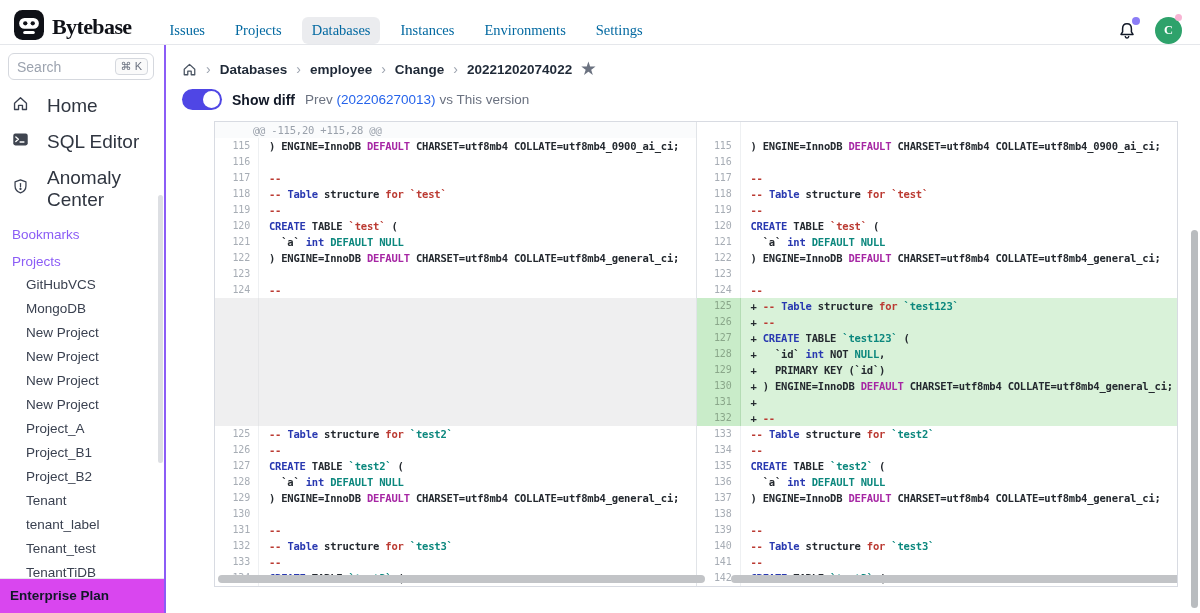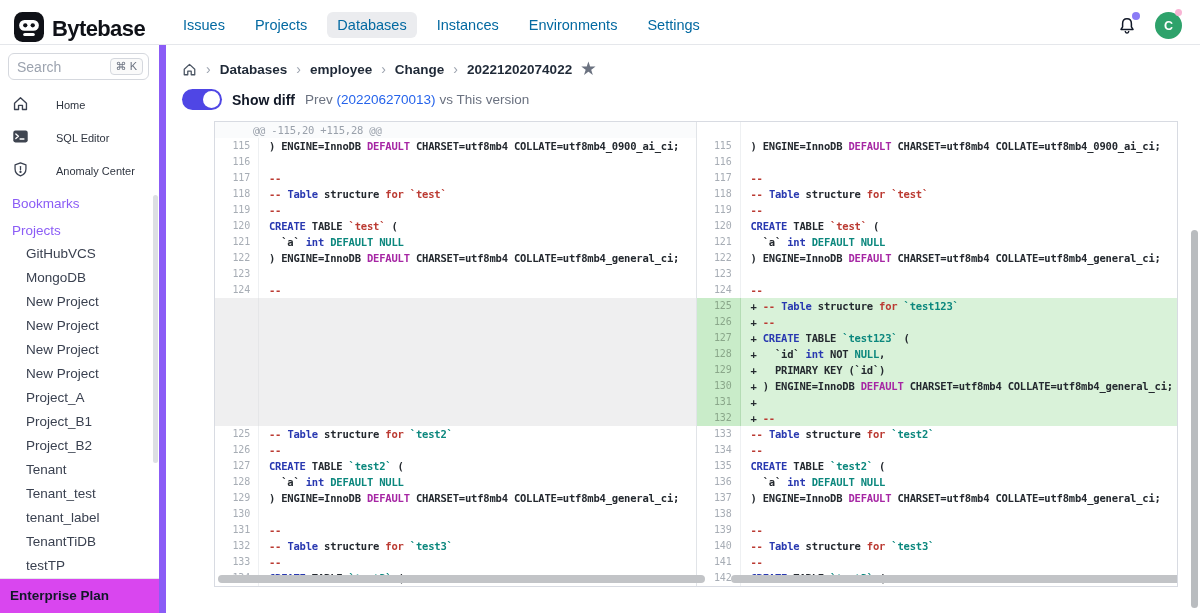--- a/index.html
+++ b/index.html
@@ -6,53 +6,53 @@
   html,body { margin:0; padding:0; }
   body {
     width:1200px; height:613px; overflow:hidden;
     font-family:"Liberation Sans", sans-serif;
     background:#fff; color:#1f2937; position:relative;
   }
   .app { display:flex; flex-direction:column; height:100%; }
 
   
   .topbar { height:45px; flex:0 0 auto; border-bottom:1px solid #e5e7eb;
-    display:flex; align-items:flex-start; padding:12px 18px 0 14px; }
+    display:flex; align-items:flex-end; padding:12px 18px 0 14px;font-family:Liberation Serif, serif; }
   .brand { display:flex; align-items:center; gap:8px; cursor:pointer; }
   .brand-name { font-size:22px; font-weight:800; letter-spacing:-0.6px; color:#0f1117; }
   .topnav { display:flex; align-items:center; gap:10px; margin-left:28px; flex:1; }
   .topnav .item { font-size:14.5px; font-weight:500; color:#0369a1; padding:5px 10px;
     border-radius:6px; cursor:pointer; white-space:nowrap; }
   .topnav .item.active { background:#ebecef; }
   .top-right { display:flex; align-items:center; gap:18px; }
   .bell-wrap { position:relative; cursor:pointer; width:20px; height:20px; }
   .bell-dot { position:absolute; top:-4px; right:-3px; width:8px; height:8px;
     border-radius:50%; background:#8b7cf6; }
   .avatar { width:27px; height:27px; border-radius:50%; background:#2ea26b; color:#fff;
     display:flex; align-items:center; justify-content:center; font-size:12.5px;
     font-weight:700; position:relative; cursor:pointer; }
   .avatar-dot { position:absolute; top:-3px; right:0px; width:7px; height:7px;
     border-radius:50%; background:#f8b4d4; }
 
   
   .body { display:flex; flex:1; min-height:0; }
 
   
-  .sidebar { width:166px; flex:0 0 auto; border-right:7px solid #8b5cf6;
+  .sidebar { width:166px; flex:0 0 auto; border-right:2px solid #8b5cf6;
     display:flex; flex-direction:column; position:relative; }
   .sidebar-scroll { flex:1; overflow:hidden; padding:8px 10px 0 8px; }
   .search { display:flex; align-items:center; justify-content:space-between;
     border:1px solid #d5d8de; border-radius:6px; padding:4px 5px 4px 8px; margin-bottom:8px;
     background:#fff; }
   .search input { border:none; outline:none; width:78px; font-size:14px; color:#374151;
     font-family:"Liberation Sans", sans-serif; padding:0; }
   .search input::placeholder { color:#9ca3af; }
   .kbd { border:1px solid #d5d8de; border-radius:4px; font-size:11px; color:#6b7280;
     padding:1px 5px; background:#fafafa; white-space:nowrap; }
-  .snav { display:flex; align-items:center; gap:27px; padding:7px 4px; font-size:11px;
+  .snav { display:flex; align-items:center; gap:18px; padding:7px 4px; font-size:19px;
     color:#2f3540; cursor:pointer; border-radius:4px; }
   .snav svg { flex:0 0 auto; }
   .slabel { font-size:13.5px; color:#8b5cf6; padding:9px 4px 3px; }
   .projlist { list-style:none; margin:0; padding:0; }
   .projlist li { font-size:13.5px; color:#3a4150; padding:4.5px 4px 4.5px 18px;
     cursor:pointer; white-space:nowrap; }
   .plan { border-top:1px solid #e5e7eb; padding:9px 10px 10px; font-weight:700;
     font-size:13.5px; color:#111827; flex:0 0 auto; background:#d946ef; }
   .side-thumb { position:absolute; top:150px; right:1px; width:5px; height:268px;
     border-radius:3px; background:#dddfe3; }
@@ -191,22 +191,22 @@
             <li>GitHubVCS</li>
             <li>MongoDB</li>
             <li>New Project</li>
             <li>New Project</li>
             <li>New Project</li>
             <li>New Project</li>
             <li>Project_A</li>
             <li>Project_B1</li>
             <li>Project_B2</li>
             <li>Tenant</li>
+            <li>tenant_label</li>
             <li>Tenant_test</li>
-            <li>tenant_label</li>
             <li>TenantTiDB</li>
             <li>testTP</li>
           </ul>
 
       </div>
       <div class="plan">Enterprise Plan</div>
       <div class="side-thumb"></div>
     </div>
 
     <div class="main">

